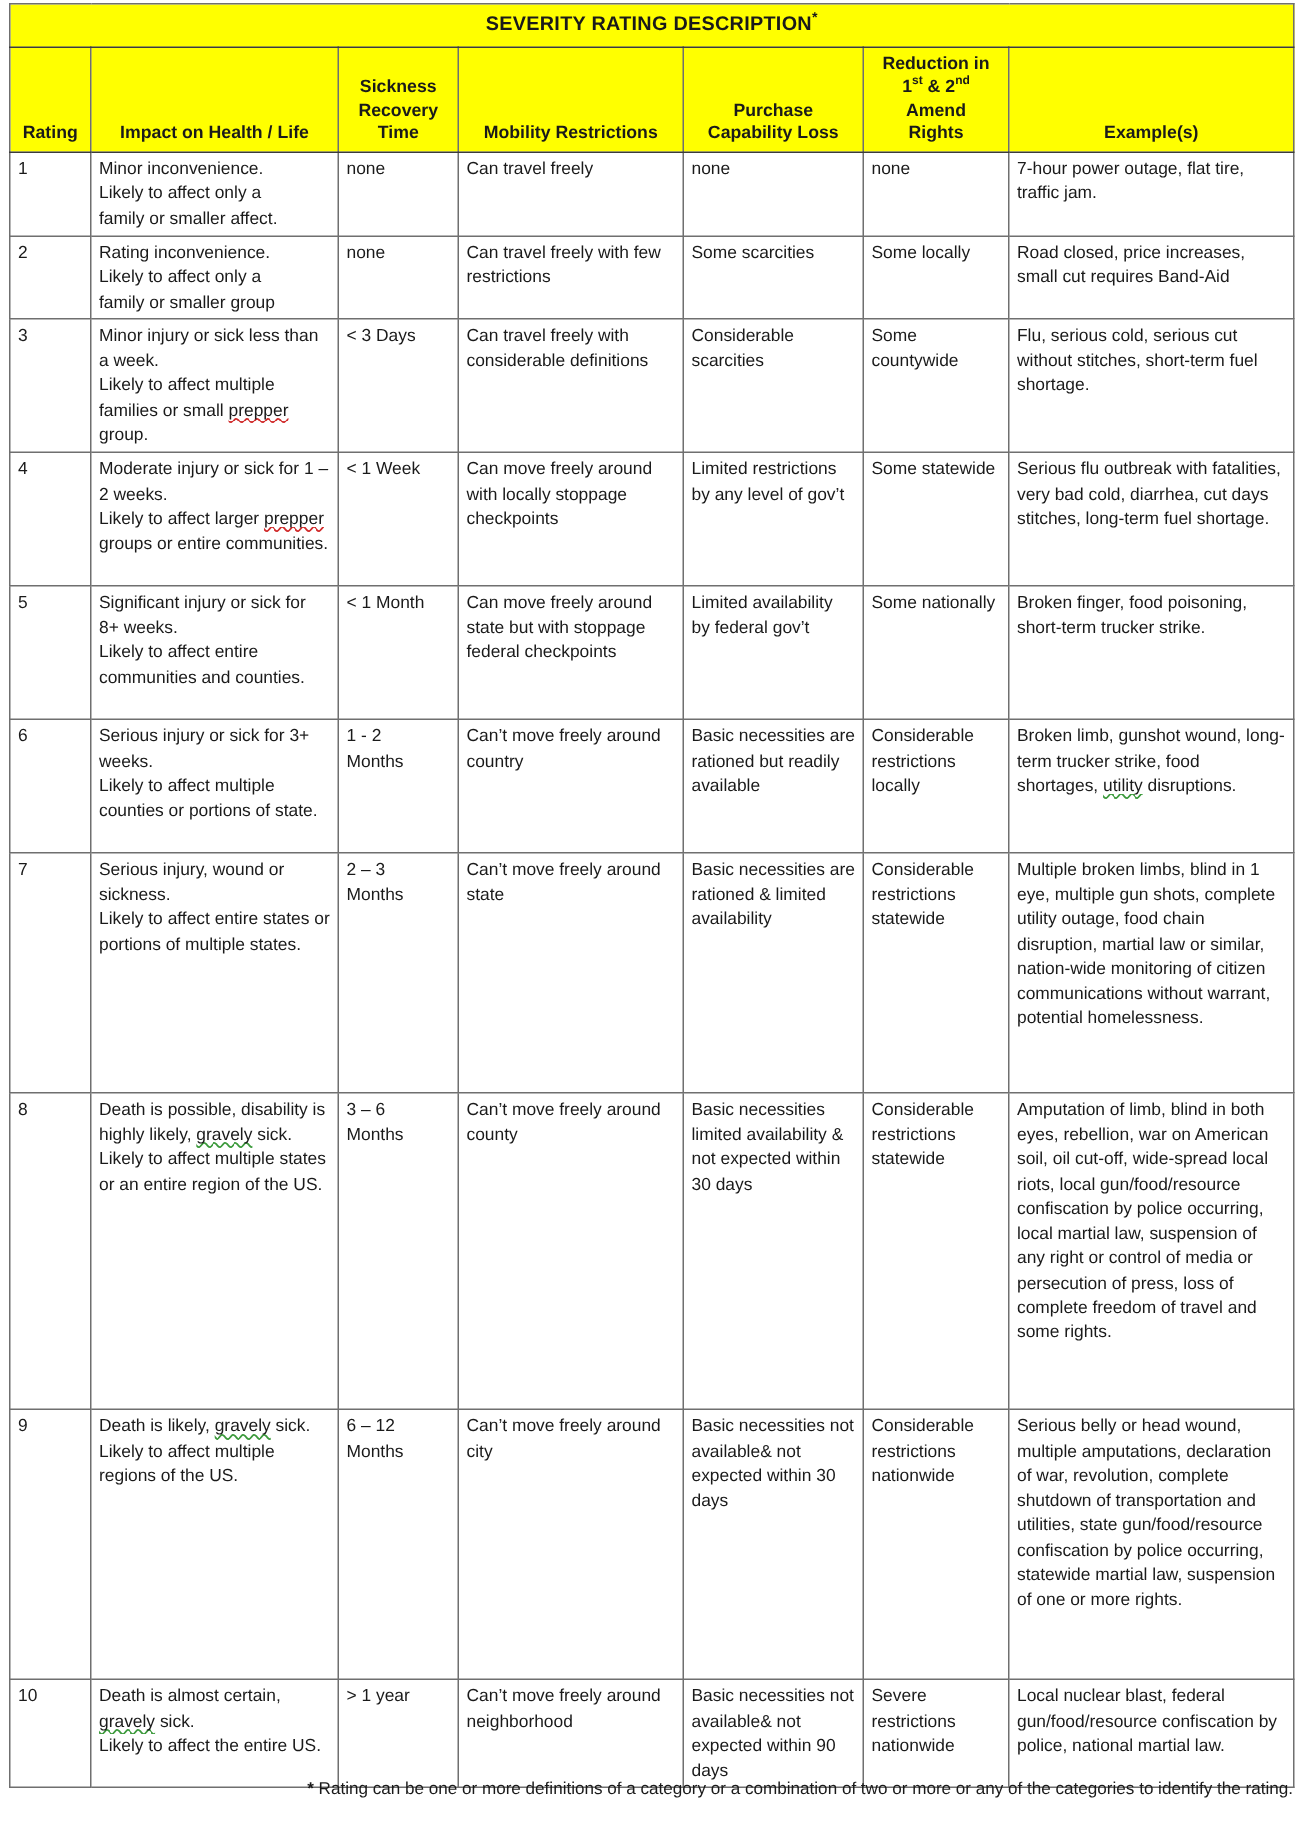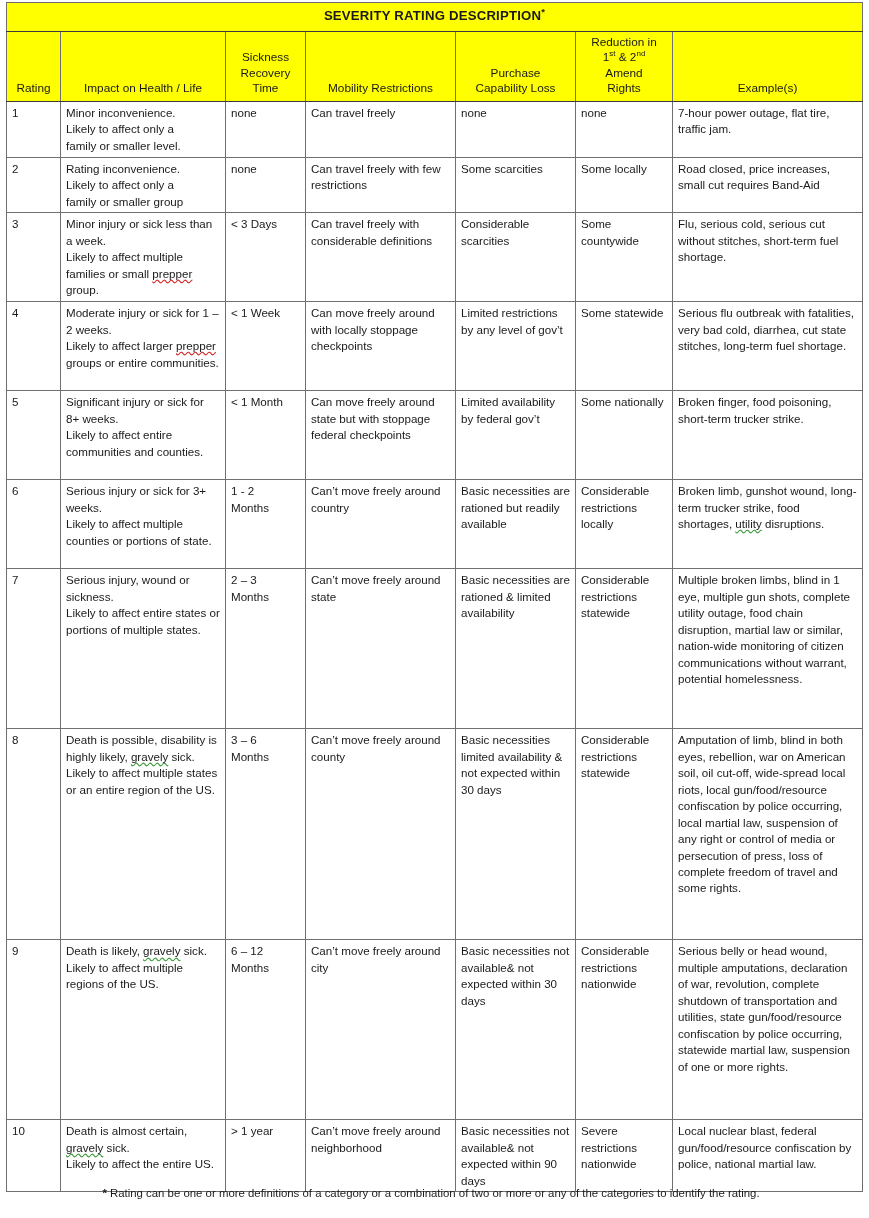--- a/index.html
+++ b/index.html
@@ -49,21 +49,21 @@
     border-bottom: 1.6px solid #3b3b3b;
   }
   .title-text sup {
     font-size: 0.72em;
     vertical-align: super;
     line-height: 0;
   }
   
   tr.head-row th {
     background: #ffff00;
-    font-weight: normal;
+    font-weight: bold;
     font-size: 11.8px;
     text-align: center;
     vertical-align: bottom;
     height: 62px;
     padding-bottom: 4px;
     line-height: 1.32;
     border-bottom: 1.5px solid #3b3b3b;
   }
   tr.head-row th .hl { display: block; }
   tr.head-row th sup {
@@ -105,21 +105,21 @@
   .gr-err {
     text-decoration: underline wavy #3c9a3c;
     text-decoration-skip-ink: none;
   }
   
   .footnote {
     position: absolute;
     left: 0;
     top: 1186px;
     width: 862px;
-    text-align: center;
+    text-align: right;
     font-size: 11.4px;
     font-weight: bold;
     color: #1a1a1a;
     line-height: 1.3;
   }
   .footnote .ftext { font-weight: normal; }
 </style>
 </head>
 <body>
 
@@ -169,21 +169,21 @@
         <th>
             <span class="hl">Example(s)</span>
           </th>
       </tr>
 
       <tr style="height:56px">
         <td class="rating-cell">1</td>
         <td class="impact-cell">
           <p>Minor inconvenience.</p>
           <p>Likely to affect only a</p>
-          <p>family or smaller level.</p>
+          <p>family or smaller affect.</p>
         </td>
         <td class="sick-cell center-cell">none</td>
         <td class="mob-cell">Can travel freely</td>
         <td class="purch-cell">none</td>
         <td class="amend-cell">none</td>
         <td class="example-cell">7-hour power outage, flat tire, traffic jam.</td>
       </tr>
 
       <tr style="height:54px">
         <td class="rating-cell">2</td>
@@ -215,21 +215,21 @@
       <tr style="height:89px">
         <td class="rating-cell">4</td>
         <td class="impact-cell">
           <p>Moderate injury or sick for 1 – 2 weeks.</p>
           <p>Likely to affect larger <span class="sp-err">prepper</span> groups or entire communities.</p>
         </td>
         <td class="sick-cell center-cell">&lt; 1 Week</td>
         <td class="mob-cell">Can move freely around with locally stoppage checkpoints</td>
         <td class="purch-cell">Limited restrictions by any level of gov’t</td>
         <td class="amend-cell">Some statewide</td>
-        <td class="example-cell">Serious flu outbreak with fatalities, very bad cold, diarrhea, cut state stitches, long-term fuel shortage.</td>
+        <td class="example-cell">Serious flu outbreak with fatalities, very bad cold, diarrhea, cut days stitches, long-term fuel shortage.</td>
       </tr>
 
       <tr style="height:89px">
         <td class="rating-cell">5</td>
         <td class="impact-cell">
           <p>Significant injury or sick for 8+ weeks.</p>
           <p>Likely to affect entire communities and counties.</p>
         </td>
         <td class="sick-cell center-cell">&lt; 1 Month</td>
         <td class="mob-cell">Can move freely around state but with stoppage federal checkpoints</td>

